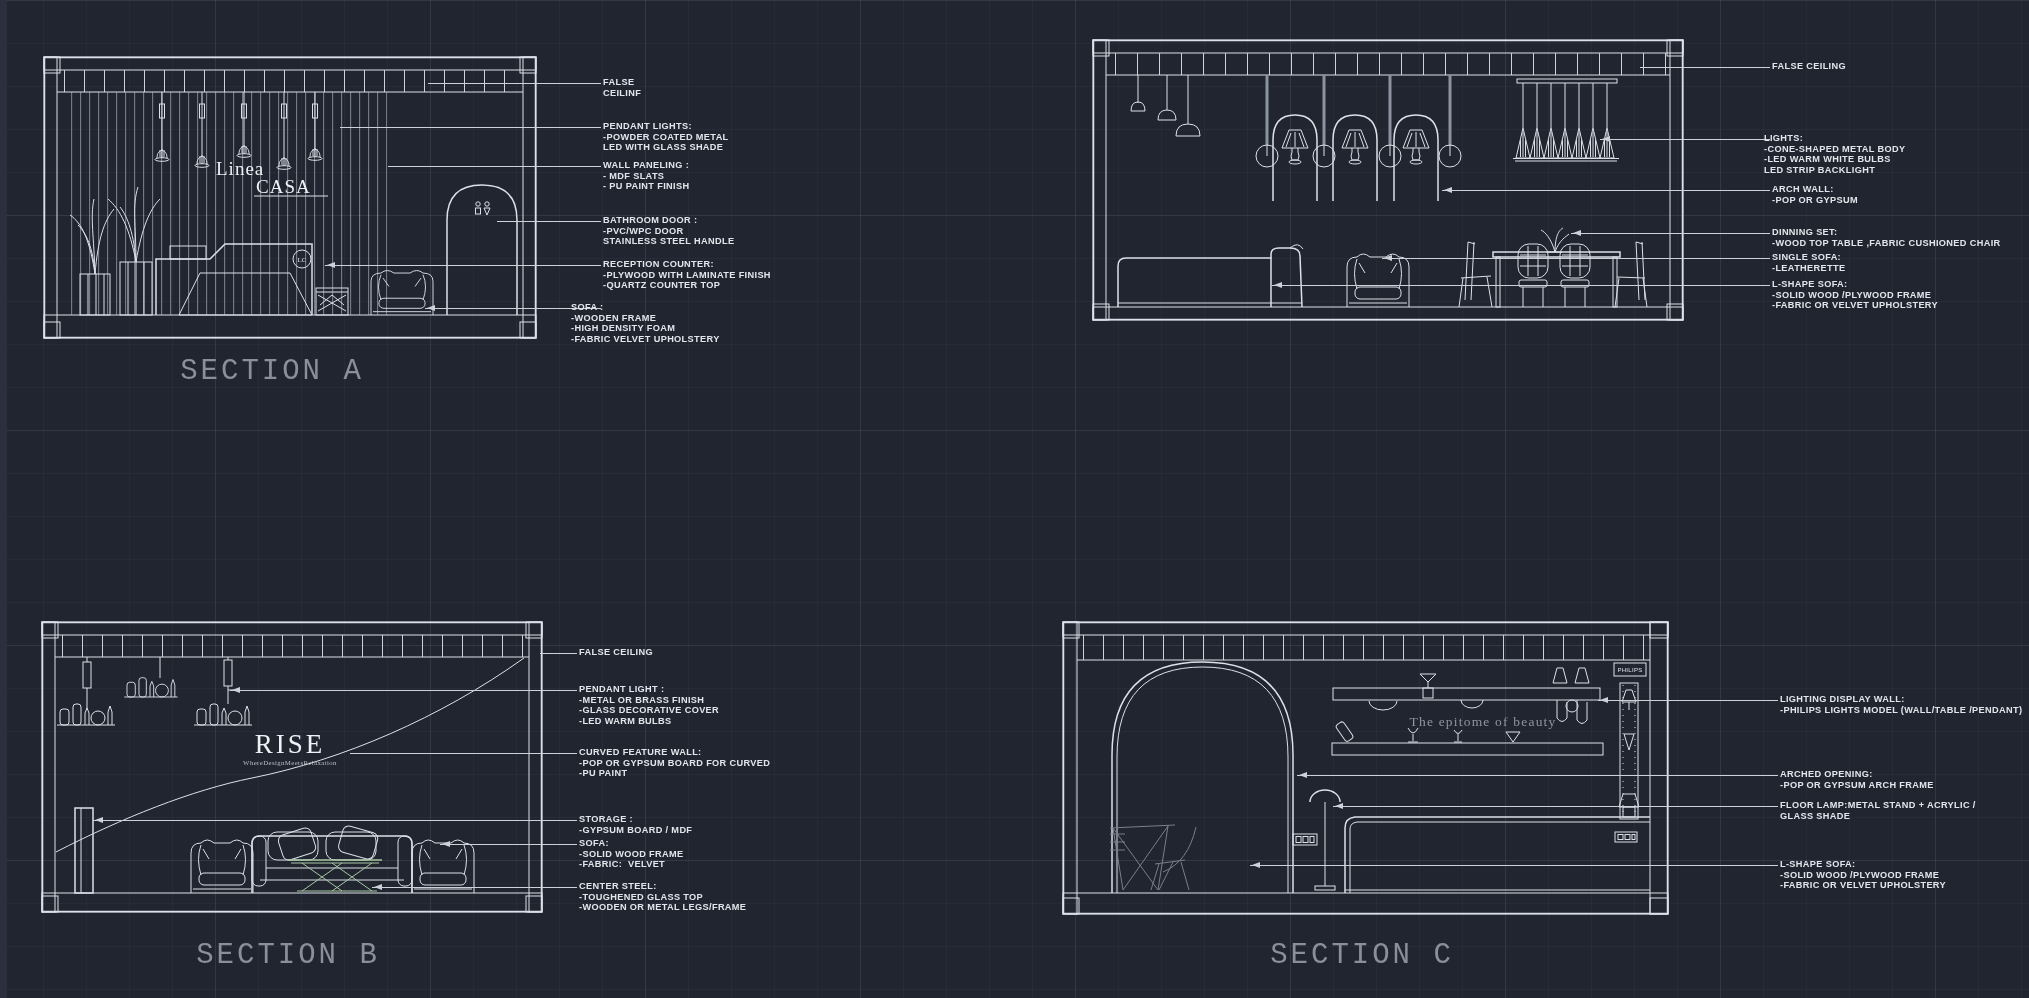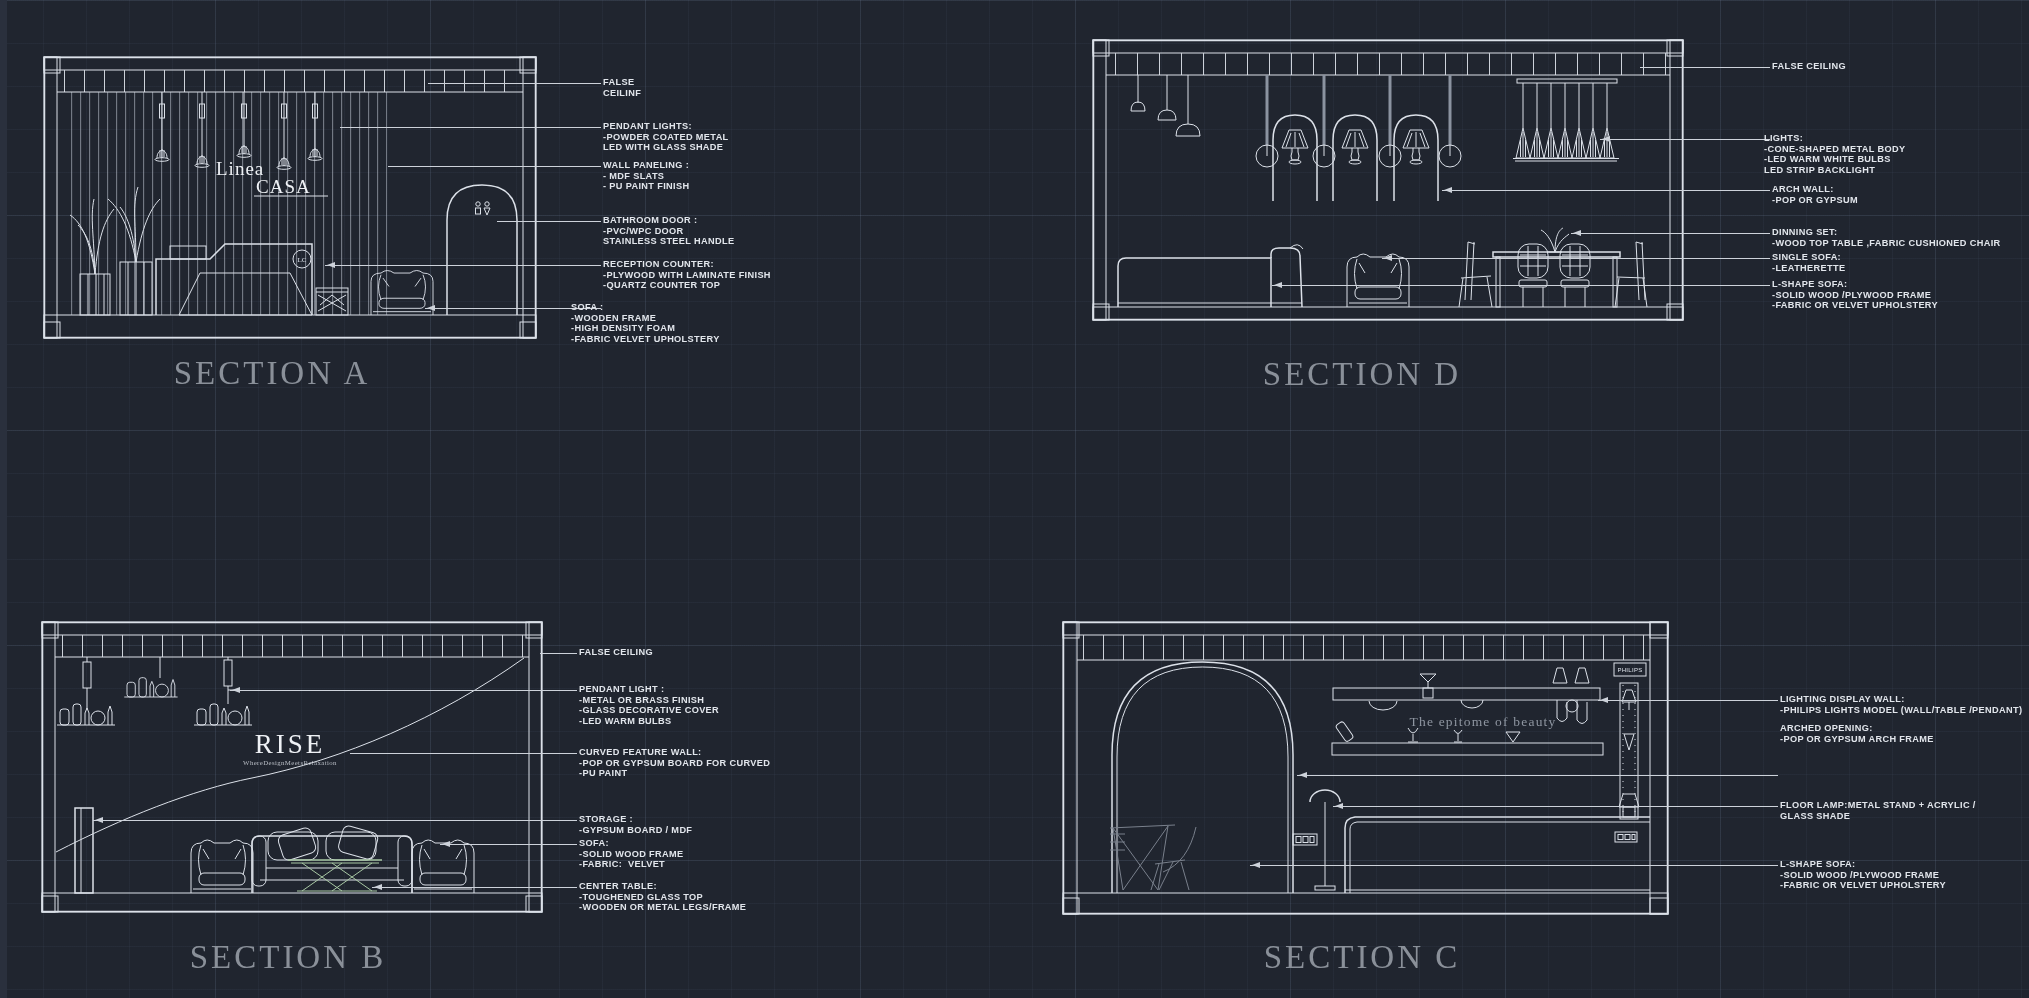--- a/index.html
+++ b/index.html
@@ -27,21 +27,21 @@
     position:absolute;color:#e2e6ec;font-size:9.2px;line-height:10.6px;
     letter-spacing:.35px;white-space:pre;font-weight:600;
   }
   .leader{position:absolute;height:0;border-top:1px solid #cdd2da;}
   .leader.arr::before{
     content:'';position:absolute;left:-1px;top:-4px;width:0;height:0;
     border:3.5px solid transparent;border-right:8px solid #cdd2da;
   }
   .sec-title{
     position:absolute;width:260px;text-align:center;color:#8a9099;
-    font-family:Liberation Serif, serif;font-size:33px;letter-spacing:3px;
+    font-family:Liberation Mono, monospace;font-size:29px;letter-spacing:3px;
   }
   .tagline{font-family:"Liberation Serif",serif;fill:#b9bec6;}
 </style>
 </head>
 <body>
 
 <div class="canvas">
   <div class="left-edge"></div>
 
   <svg width="0" height="0" style="position:absolute">
@@ -479,21 +479,20 @@
     </g>
 
     <g>
       <path class="ln thk" d="M282,271 L282,206 Q282,196 292,195 L587,195"></path>
       <path class="ln" d="M287,271 L287,207 Q287,201 294,200 L587,200"></path>
       <line class="ln" x1="282" y1="268" x2="587" y2="268"></line>
     </g>
   </svg>
 
   <div class="sec-title" style="left:142px;top:355px">SECTION A</div>
-  <div class="sec-title" style="left:1232px;top:356px">SECTION D</div>
   <div class="sec-title" style="left:1232px;top:939px">SECTION C</div>
   <div class="sec-title" style="left:158px;top:939px">SECTION B</div>
 
   <div class="leader" style="left:428px;top:83px;width:173px"></div>
   <div class="annot" style="left:603px;top:77px"><div>FALSE</div><div>CEILINF</div></div>
   <div class="leader" style="left:340px;top:127px;width:261px"></div>
   <div class="annot" style="left:603px;top:121px"><div>PENDANT LIGHTS:</div><div>-POWDER COATED METAL</div><div>LED WITH GLASS SHADE</div></div>
   <div class="leader" style="left:388px;top:166px;width:213px"></div>
   <div class="annot" style="left:603px;top:160px"><div>WALL PANELING :</div><div>- MDF SLATS</div><div>- PU PAINT FINISH</div></div>
   <div class="leader" style="left:497px;top:221px;width:104px"></div>
@@ -520,23 +519,23 @@
   <div class="annot" style="left:579px;top:647px"><div>FALSE CEILING</div></div>
   <div class="leader arr" style="left:230px;top:690px;width:347px"></div>
   <div class="annot" style="left:579px;top:684px"><div>PENDANT LIGHT :</div><div>-METAL OR BRASS FINISH</div><div>-GLASS DECORATIVE COVER</div><div>-LED WARM BULBS</div></div>
   <div class="leader" style="left:350px;top:753px;width:227px"></div>
   <div class="annot" style="left:579px;top:747px"><div>CURVED FEATURE WALL:</div><div>-POP OR GYPSUM BOARD FOR CURVED</div><div>-PU PAINT</div></div>
   <div class="leader arr" style="left:93px;top:820px;width:484px"></div>
   <div class="annot" style="left:579px;top:814px"><div>STORAGE :</div><div>-GYPSUM BOARD / MDF</div></div>
   <div class="leader arr" style="left:440px;top:844px;width:137px"></div>
   <div class="annot" style="left:579px;top:838px"><div>SOFA:</div><div>-SOLID WOOD FRAME</div><div>-FABRIC:  VELVET</div></div>
   <div class="leader arr" style="left:372px;top:887px;width:205px"></div>
-  <div class="annot" style="left:579px;top:881px"><div>CENTER TABLE:</div><div>-TOUGHENED GLASS TOP</div><div>-WOODEN OR METAL LEGS/FRAME</div></div>
+  <div class="annot" style="left:579px;top:881px"><div>CENTER STEEL:</div><div>-TOUGHENED GLASS TOP</div><div>-WOODEN OR METAL LEGS/FRAME</div></div>
 
   <div class="leader arr" style="left:1598px;top:700px;width:180px"></div>
   <div class="annot" style="left:1780px;top:694px"><div>LIGHTING DISPLAY WALL:</div><div>-PHILIPS LIGHTS MODEL (WALL/TABLE /PENDANT)</div></div>
   <div class="leader arr" style="left:1297px;top:775px;width:481px"></div>
-  <div class="annot" style="left:1780px;top:723px"><div>ARCHED OPENING:</div><div>-POP OR GYPSUM ARCH FRAME</div></div>
+  <div class="annot" style="left:1780px;top:769px"><div>ARCHED OPENING:</div><div>-POP OR GYPSUM ARCH FRAME</div></div>
   <div class="leader arr" style="left:1333px;top:806px;width:445px"></div>
   <div class="annot" style="left:1780px;top:800px"><div>FLOOR LAMP:METAL STAND + ACRYLIC /</div><div>GLASS SHADE</div></div>
   <div class="leader arr" style="left:1250px;top:865px;width:528px"></div>
   <div class="annot" style="left:1780px;top:859px"><div>L-SHAPE SOFA:</div><div>-SOLID WOOD /PLYWOOD FRAME</div><div>-FABRIC OR VELVET UPHOLSTERY</div></div>
 </div>
 
 </body></html>

